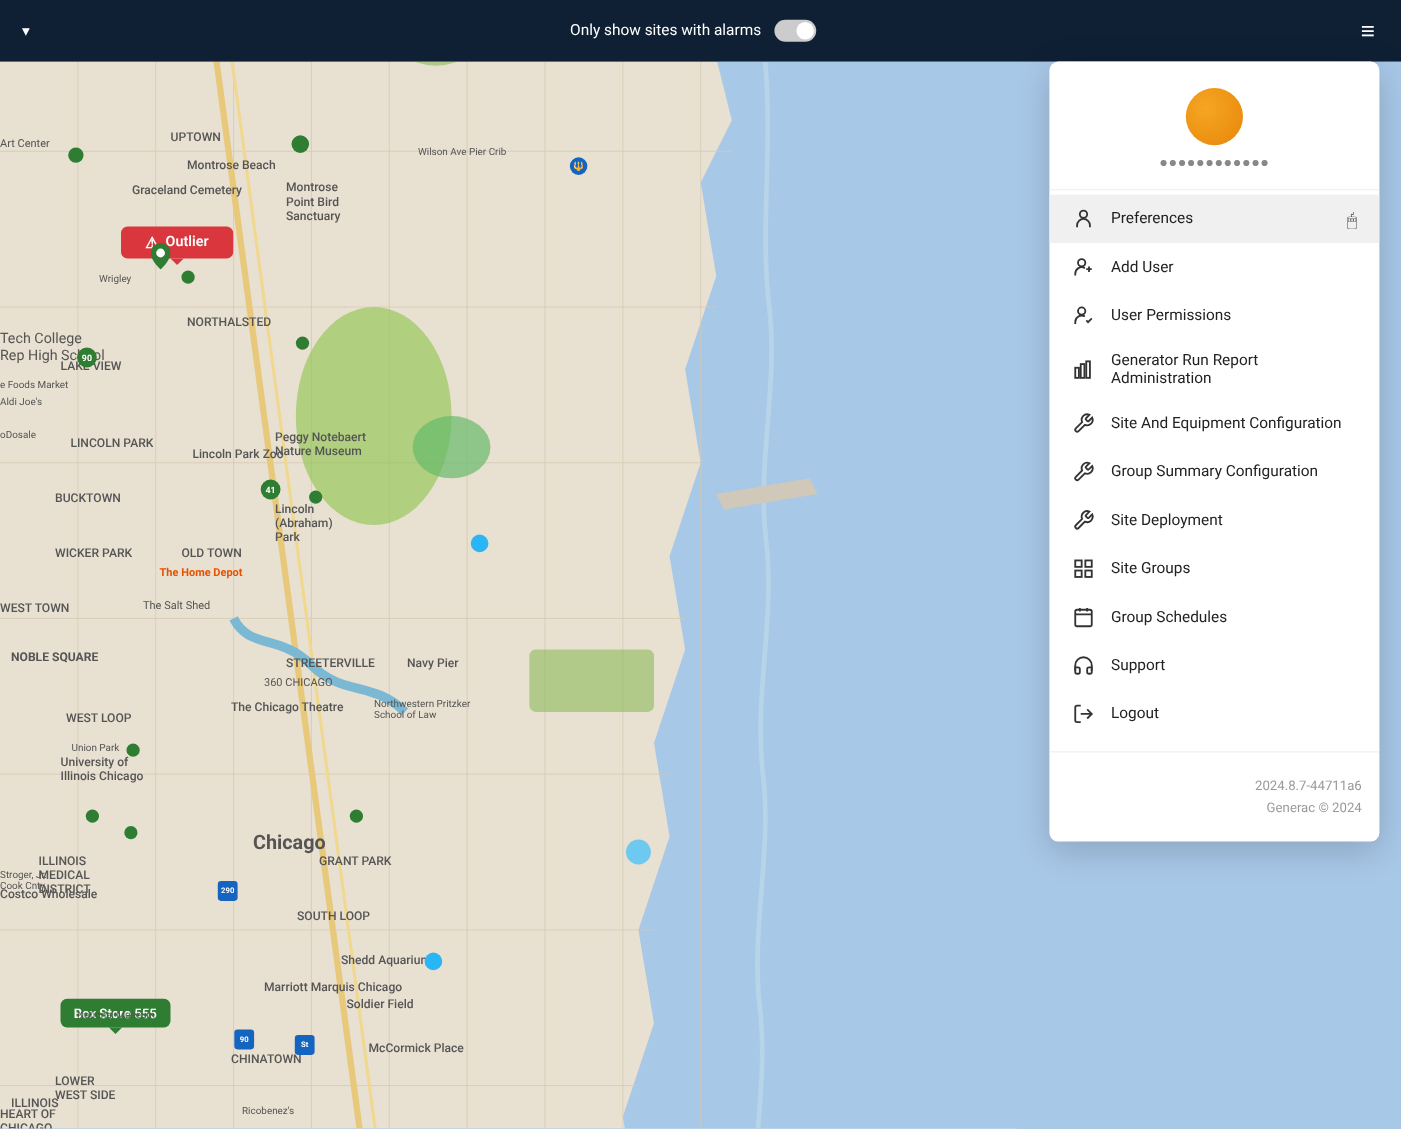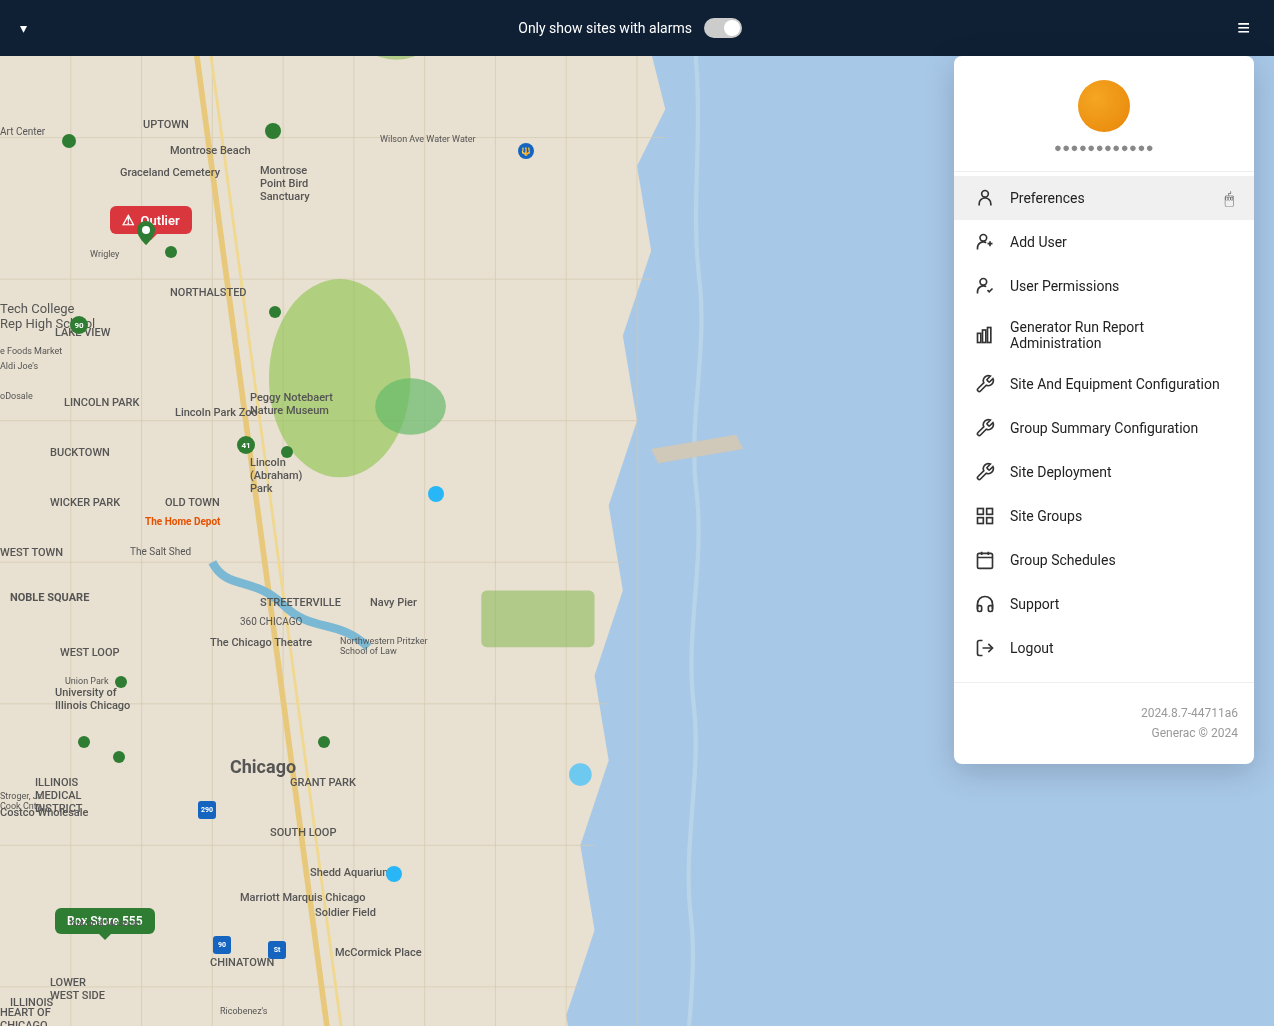--- a/index.html
+++ b/index.html
@@ -53,21 +53,21 @@
     
     .map-container {
       position: absolute;
       top: 56px; left: 0; right: 0; bottom: 0;
       background: #a8c8e8;
       overflow: hidden;
     }
     .marker-outlier {
       background: #d9363e;
       color: white;
-      padding: 6px 12px;
+      padding: 6px 22px;
       border-radius: 6px;
       font-size: 13px;
       font-weight: 600;
       display: flex; align-items: center; gap: 6px;
       white-space: nowrap;
       position: absolute;
     }
     .marker-outlier::before {
       content: '⚠';
       font-size: 14px;
@@ -251,21 +251,21 @@
 
     <ellipse cx="290" cy="390" rx="25" ry="20" fill="#66bb6a" opacity="0.7"></ellipse>
 
     <path d="M150,500 C160,520 180,510 200,530 C220,550 240,540 260,560" stroke="#7ab8d4" stroke-width="6" fill="none"></path>
 
     <path d="M460,420 L520,410 L525,420 L465,430 Z" fill="#d0c8b8"></path>
 
     <circle cx="410" cy="650" r="8" fill="#4fc3f7" opacity="0.8"></circle>
   </svg>
 
-  <div class="map-label-text" style="top:62px; left:143px;">UPTOWN</div>
+  <div class="map-label-text" style="top:62px; left:155px;">UPTOWN</div>
   <div class="map-label-text" style="top:110px; left:120px;">Graceland Cemetery</div>
   <div class="map-label-text" style="top:150px; left:115px;">BUENA PARK</div>
   <div class="map-label-text" style="top:88px; left:170px;">Montrose Beach</div>
   <div class="map-label-text" style="top:108px; left:260px;">Montrose<br>Point Bird<br>Sanctuary</div>
   <div class="map-label-text" style="top:230px; left:170px;">NORTHALSTED</div>
   <div class="map-label-text" style="top:270px; left:55px;">LAKE VIEW</div>
   <div class="map-label-text" style="top:340px; left:40px;padding-left:24px;">LINCOLN PARK</div>
   <div class="map-label-text" style="top:350px; left:175px;">Lincoln Park Zoo</div>
   <div class="map-label-text" style="top:335px; left:250px;">Peggy Notebaert<br>Nature Museum</div>
   <div class="map-label-text" style="top:390px; left:50px;">BUCKTOWN</div>
@@ -329,21 +329,21 @@
   <div style="position:absolute; top:335px; left:0px; font-size:9px; color:#555;">oDosale</div>
 
   <div style="position:absolute; top:620px; left:65px; font-size:9px; color:#555;">Union Park</div>
 
   <div style="position:absolute; top:735px; left:0px; font-size:9px; color:#555;">Stroger, Jr.<br>Cook Cnty.</div>
 
   <div style="position:absolute; top:862px; left:70px; font-size:9px; color:#555;">National Museum</div>
 
   <div style="position:absolute; top:950px; left:220px; font-size:9px; color:#555;">Ricobenez's</div>
 
-  <div style="position:absolute; top:78px; left:380px; font-size:9px; color:#555;">Wilson Ave Water Water</div>
+  <div style="position:absolute; top:78px; left:380px; font-size:9px; color:#555;">Wilson Ave Pier Crib</div>
 
   <div style="position:absolute; top:190px; left:165px; width:12px; height:12px; background:#2e7d32; border-radius:50%;"></div>
   <div style="position:absolute; top:250px; left:269px; width:12px; height:12px; background:#2e7d32; border-radius:50%;"></div>
   <div style="position:absolute; top:390px; left:281px; width:12px; height:12px; background:#2e7d32; border-radius:50%;"></div>
   <div style="position:absolute; top:620px; left:115px; width:12px; height:12px; background:#2e7d32; border-radius:50%;"></div>
   <div style="position:absolute; top:680px; left:78px; width:12px; height:12px; background:#2e7d32; border-radius:50%;"></div>
   <div style="position:absolute; top:695px; left:113px; width:12px; height:12px; background:#2e7d32; border-radius:50%;"></div>
   <div style="position:absolute; top:680px; left:318px; width:12px; height:12px; background:#2e7d32; border-radius:50%;"></div>
   <div style="position:absolute; top:67px; left:265px; width:16px; height:16px; background:#2e7d32; border-radius:50%;"></div>
   <div style="position:absolute; top:78px; left:62px; width:14px; height:14px; background:#2e7d32; border-radius:50%;"></div>

